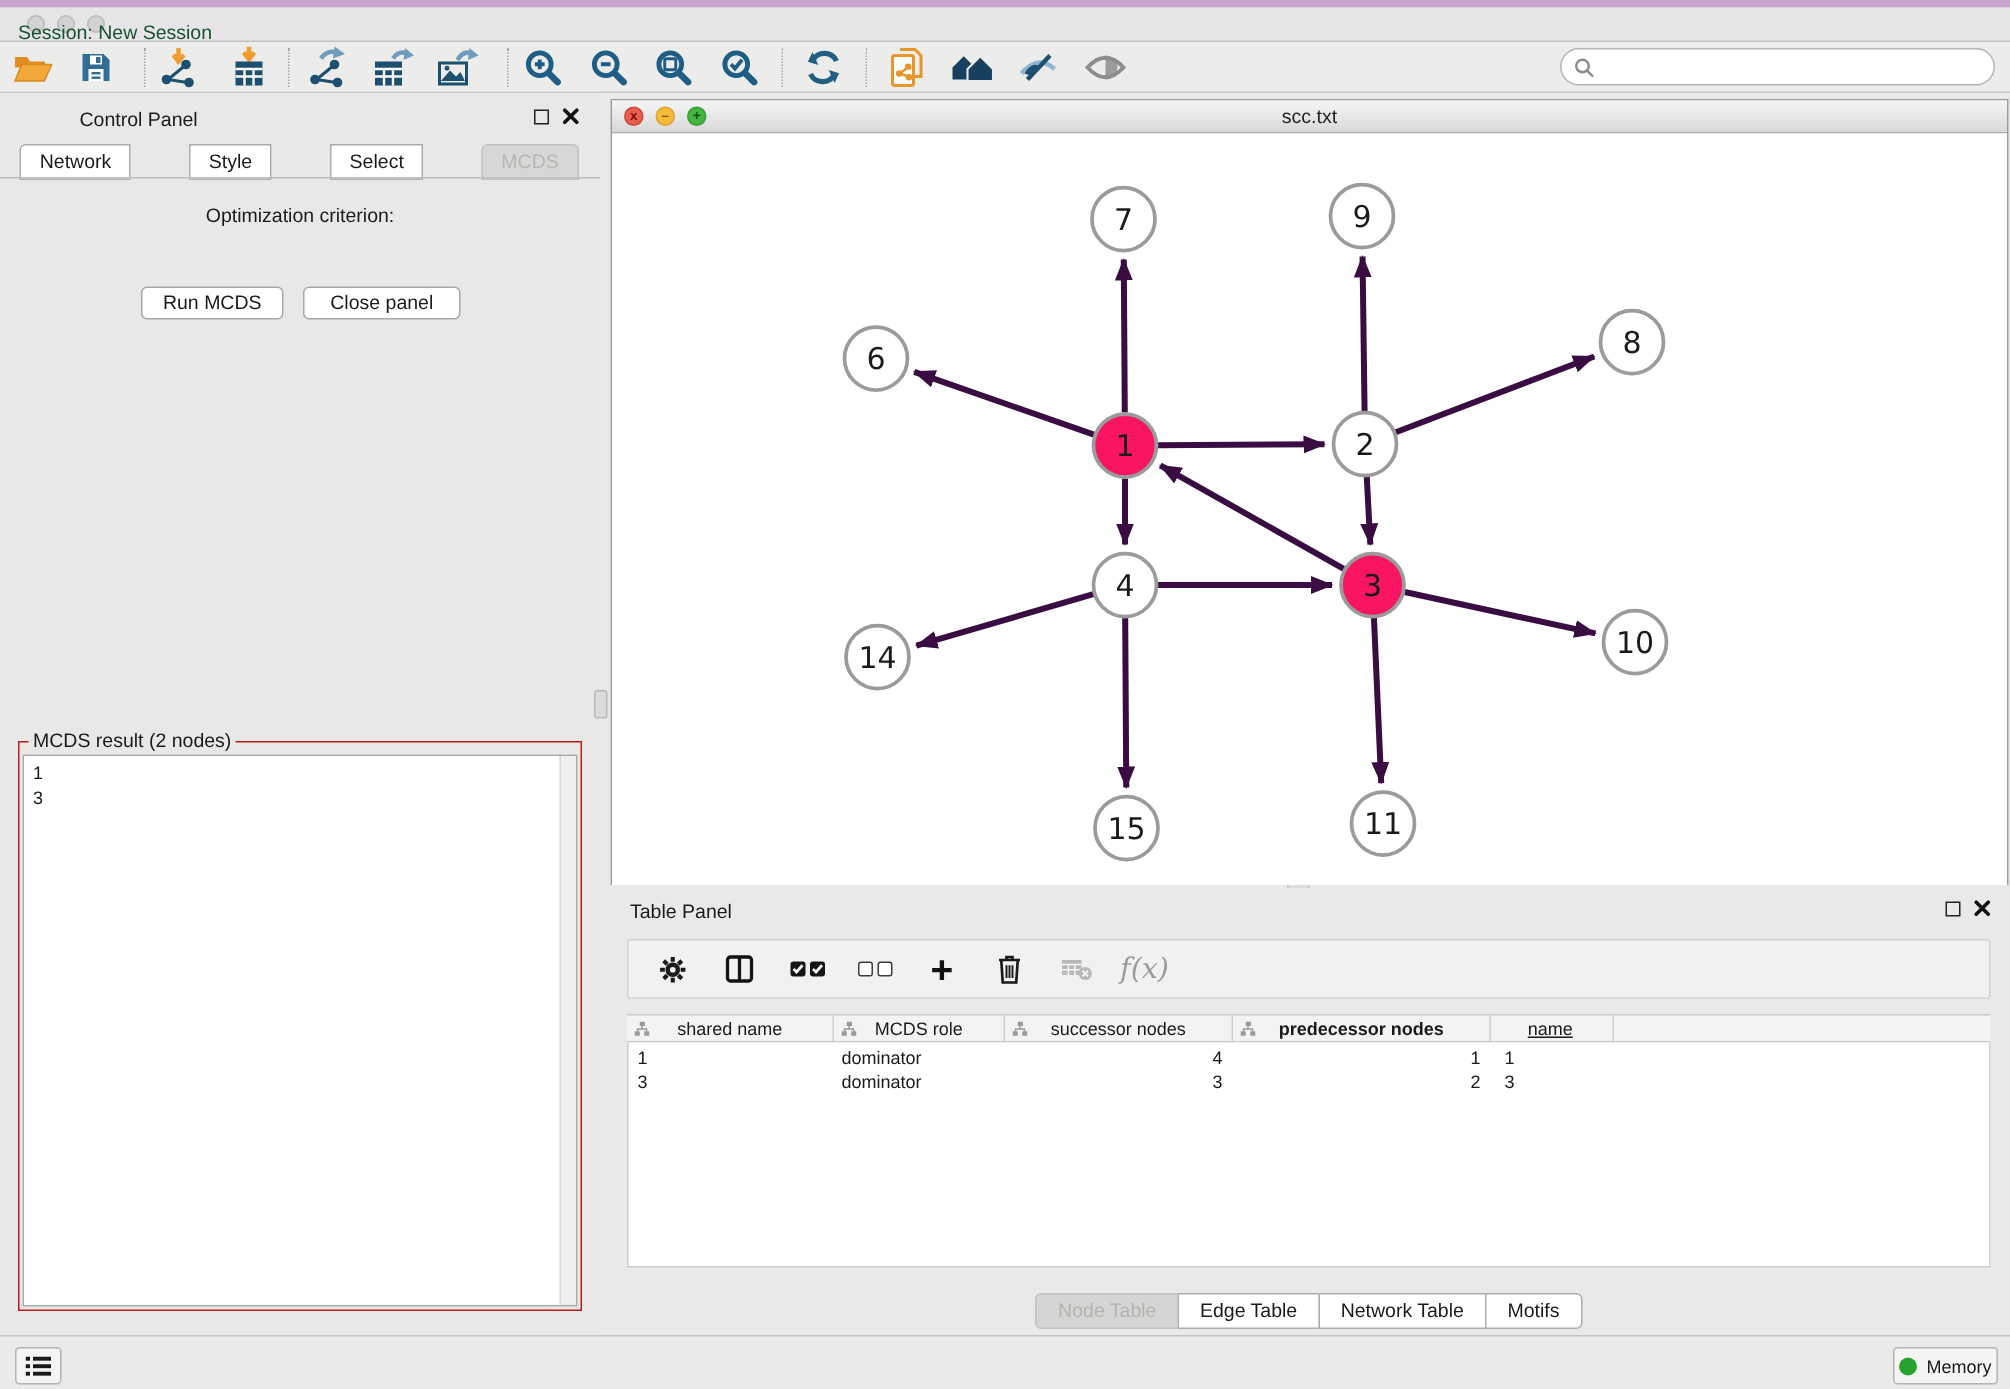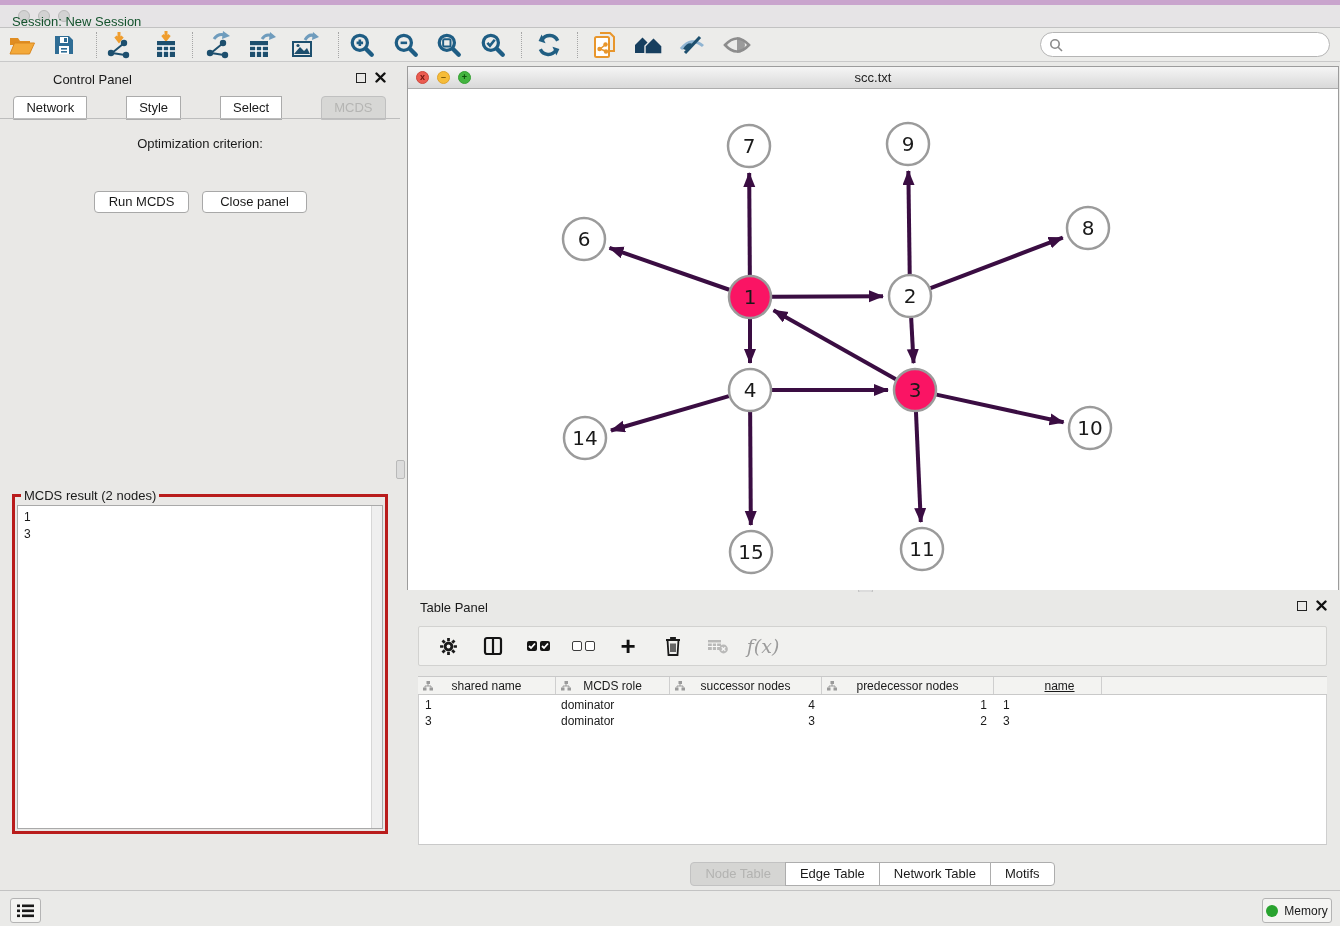--- a/index.html
+++ b/index.html
@@ -47,22 +47,22 @@
   .criterion { position:absolute; left:45px; top:96px; width:310px; height:23px;
     background:#fff; border:1px solid #ababab; border-radius:4px; display:flex;
     align-items:center; padding:0 10px; }
   .criterion .val { flex:1; }
   .stepper { display:flex; flex-direction:column; gap:1px; align-items:center; }
   .stepper i { width:0; height:0; border-left:4px solid transparent; border-right:4px solid transparent; display:block; }
   .stepper .up { border-bottom:5px solid #444; }
   .stepper .dn { border-top:5px solid #444; }
   .btn { position:absolute; height:22px; background:#fff; border:1px solid #a8a8a8;
     border-radius:4px; font-size:13px; text-align:center; line-height:20px; }
-  .mcds-group { position:absolute; left:12px; top:432px; width:376px; height:340px;
-    border:3px solid #b91c1c; }
+  .mcds-group { position:absolute; left:12px; top:432px; width:376px; height:380px;
+    border:1px solid #b91c1c; }
   .mcds-legend { position:absolute; left:6px; top:-9px; background:#e9e8e6; padding:0 3px; }
   .mcds-inner { position:absolute; left:2px; top:8px; right:2px; bottom:2px;
     background:#fff; border:1px solid #a9a9a9; }
   .mcds-scroll { position:absolute; right:0; top:0; bottom:0; width:11px;
     background:#efefef; border-left:1px solid #d7d7d7; }
   .mcds-lines { padding:3px 6px; font-size:12px; line-height:17px; }
 
   
   .v-split-handle { left:396px; top:460px; width:9px; height:19px; background:#dcdcdc;
     border:1px solid #b9b9b9; border-radius:2px; }
@@ -513,32 +513,32 @@
       <svg class="sort-ico" width="10" height="10" viewBox="0 0 10 10">
         <g fill="#9a9a9a">
             <rect x="3.5" y="0" width="3.5" height="3"></rect>
             <rect x="0" y="6.5" width="3.5" height="3"></rect>
             <rect x="6.5" y="6.5" width="3.5" height="3"></rect>
           </g>
         <path d="M5 3 v2 M2 6.5 V5 h6 v1.5" stroke="#9a9a9a" stroke-width="1" fill="none"></path>
       </svg>
       <span>successor nodes</span>
     </div>
-    <div class="th" style="left:404px; width:172px;">
+    <div class="th" style="left:404px; width:172px;font-weight:bold;">
       <svg class="sort-ico" width="10" height="10" viewBox="0 0 10 10">
         <g fill="#9a9a9a">
             <rect x="3.5" y="0" width="3.5" height="3"></rect>
             <rect x="0" y="6.5" width="3.5" height="3"></rect>
             <rect x="6.5" y="6.5" width="3.5" height="3"></rect>
           </g>
         <path d="M5 3 v2 M2 6.5 V5 h6 v1.5" stroke="#9a9a9a" stroke-width="1" fill="none"></path>
       </svg>
       <span>predecessor nodes</span>
     </div>
-    <div class="th" style="left:600px; width:84px;text-decoration:underline;">
+    <div class="th" style="left:574px; width:84px;text-decoration:underline;">
       <span>name</span>
     </div>
   </div>
 
   <div class="tbody">
     <div class="trow" style="top:2px;">
       <div class="td" style="left:6px;  width:128px; text-align:left;">1</div>
       <div class="td" style="left:142px;width:106px; text-align:left;">dominator</div>
       <div class="td" style="left:252px;width:144px; text-align:right;">4</div>
       <div class="td" style="left:404px;width:164px; text-align:right;">1</div>

